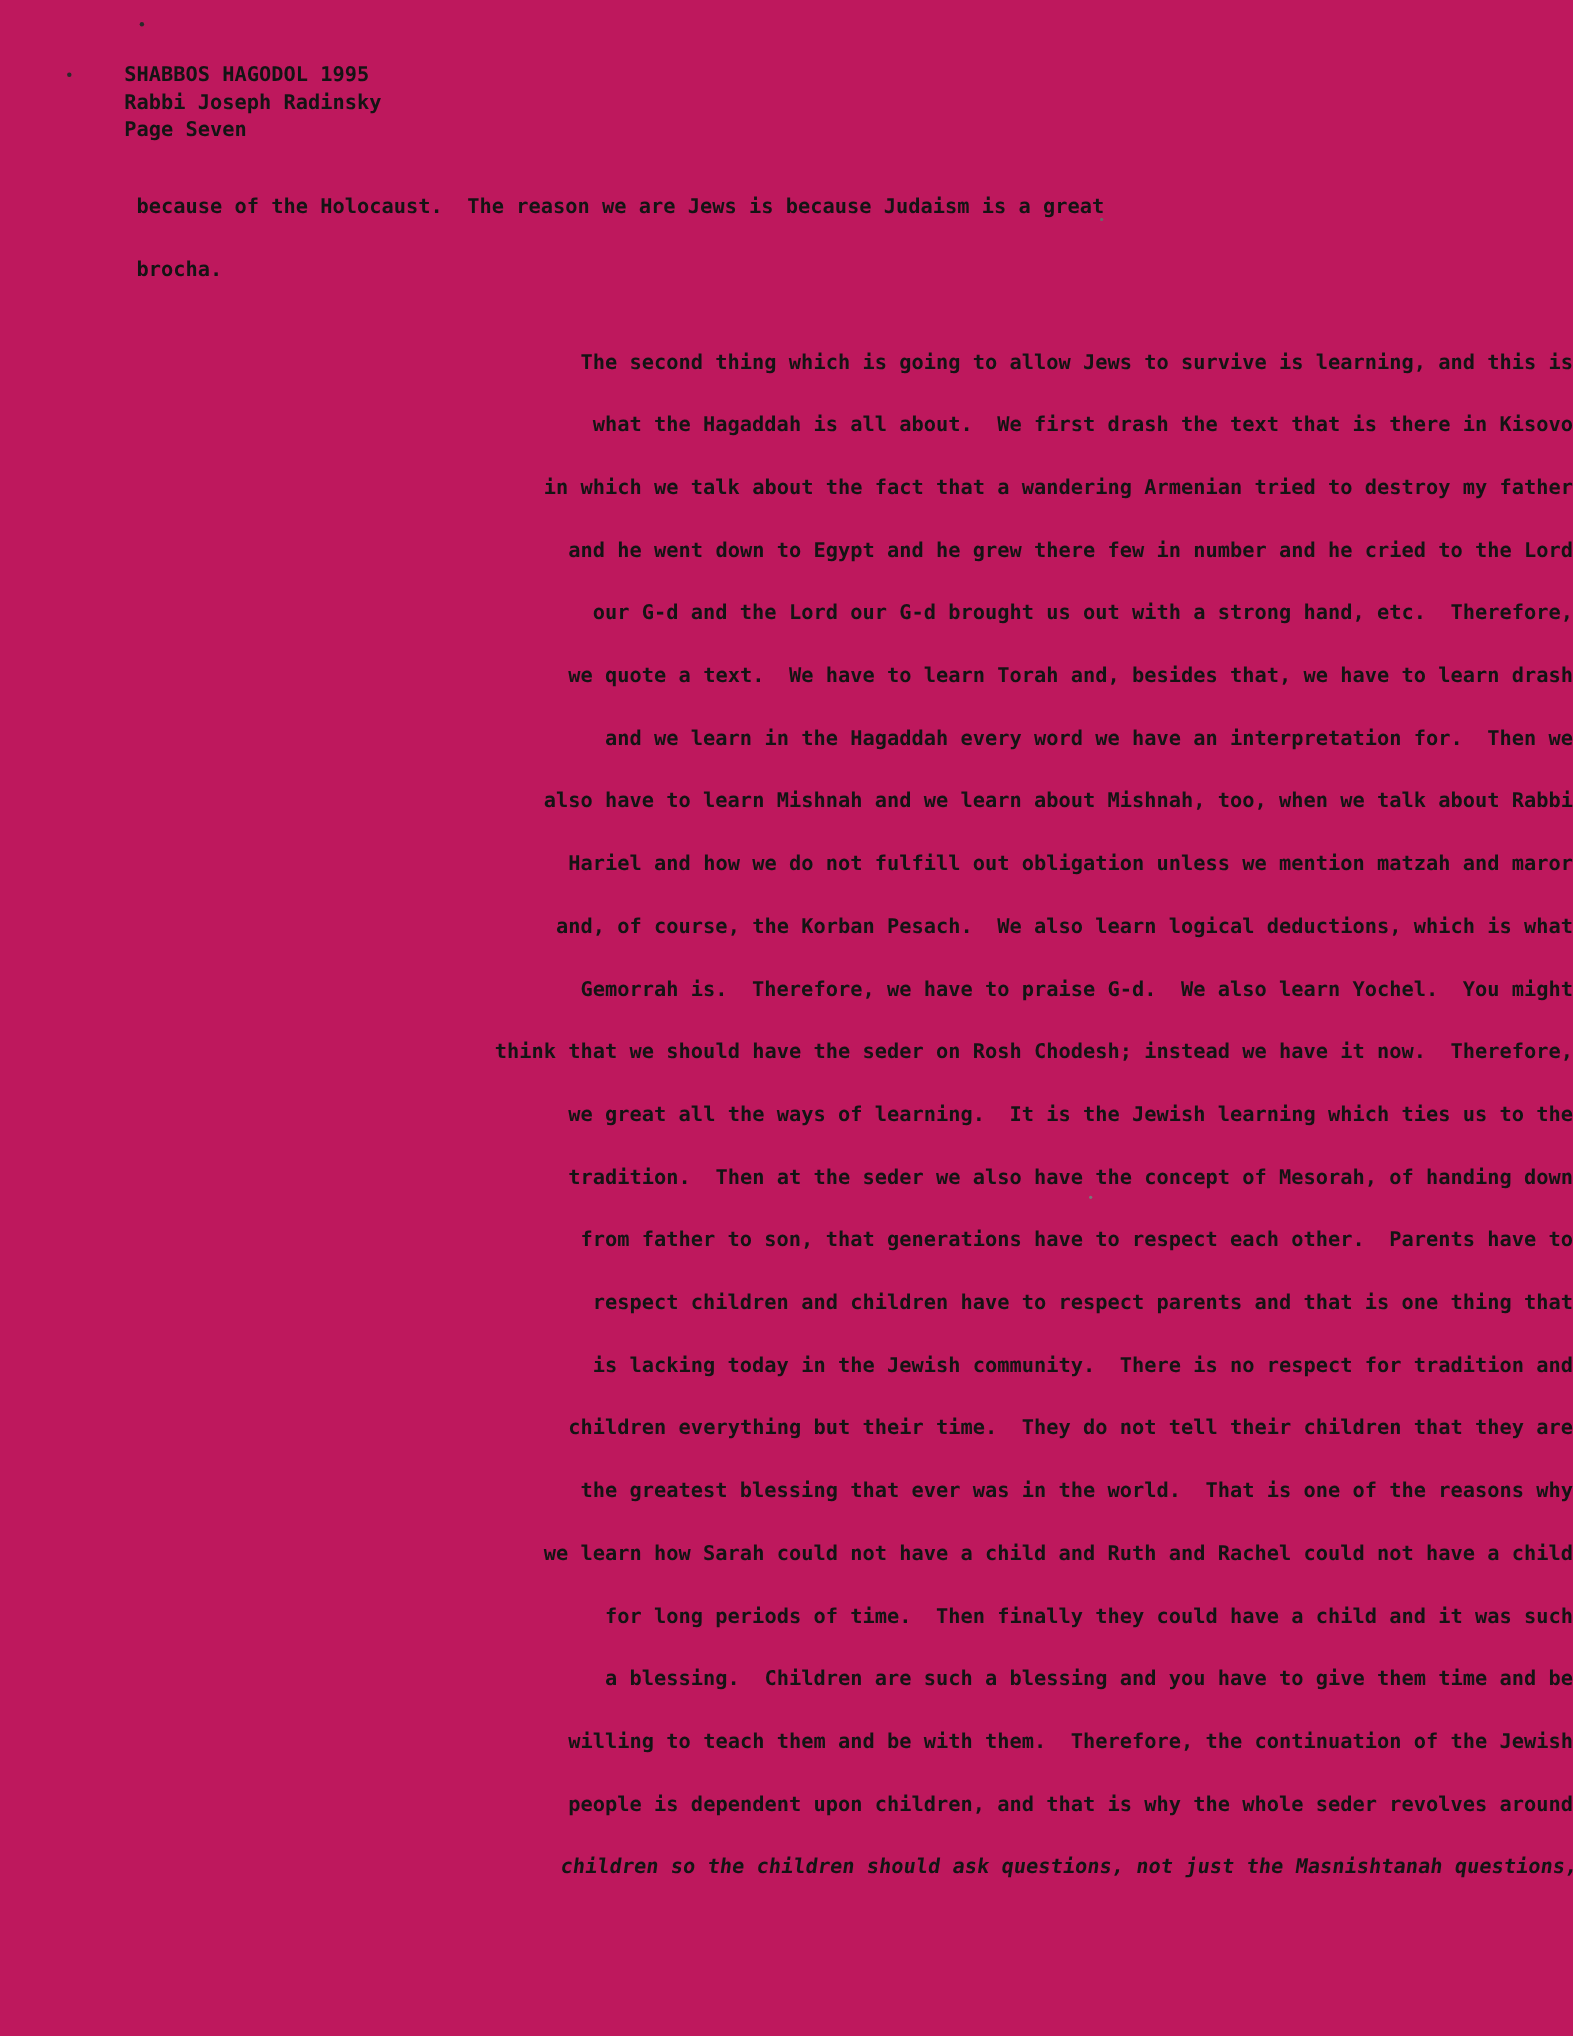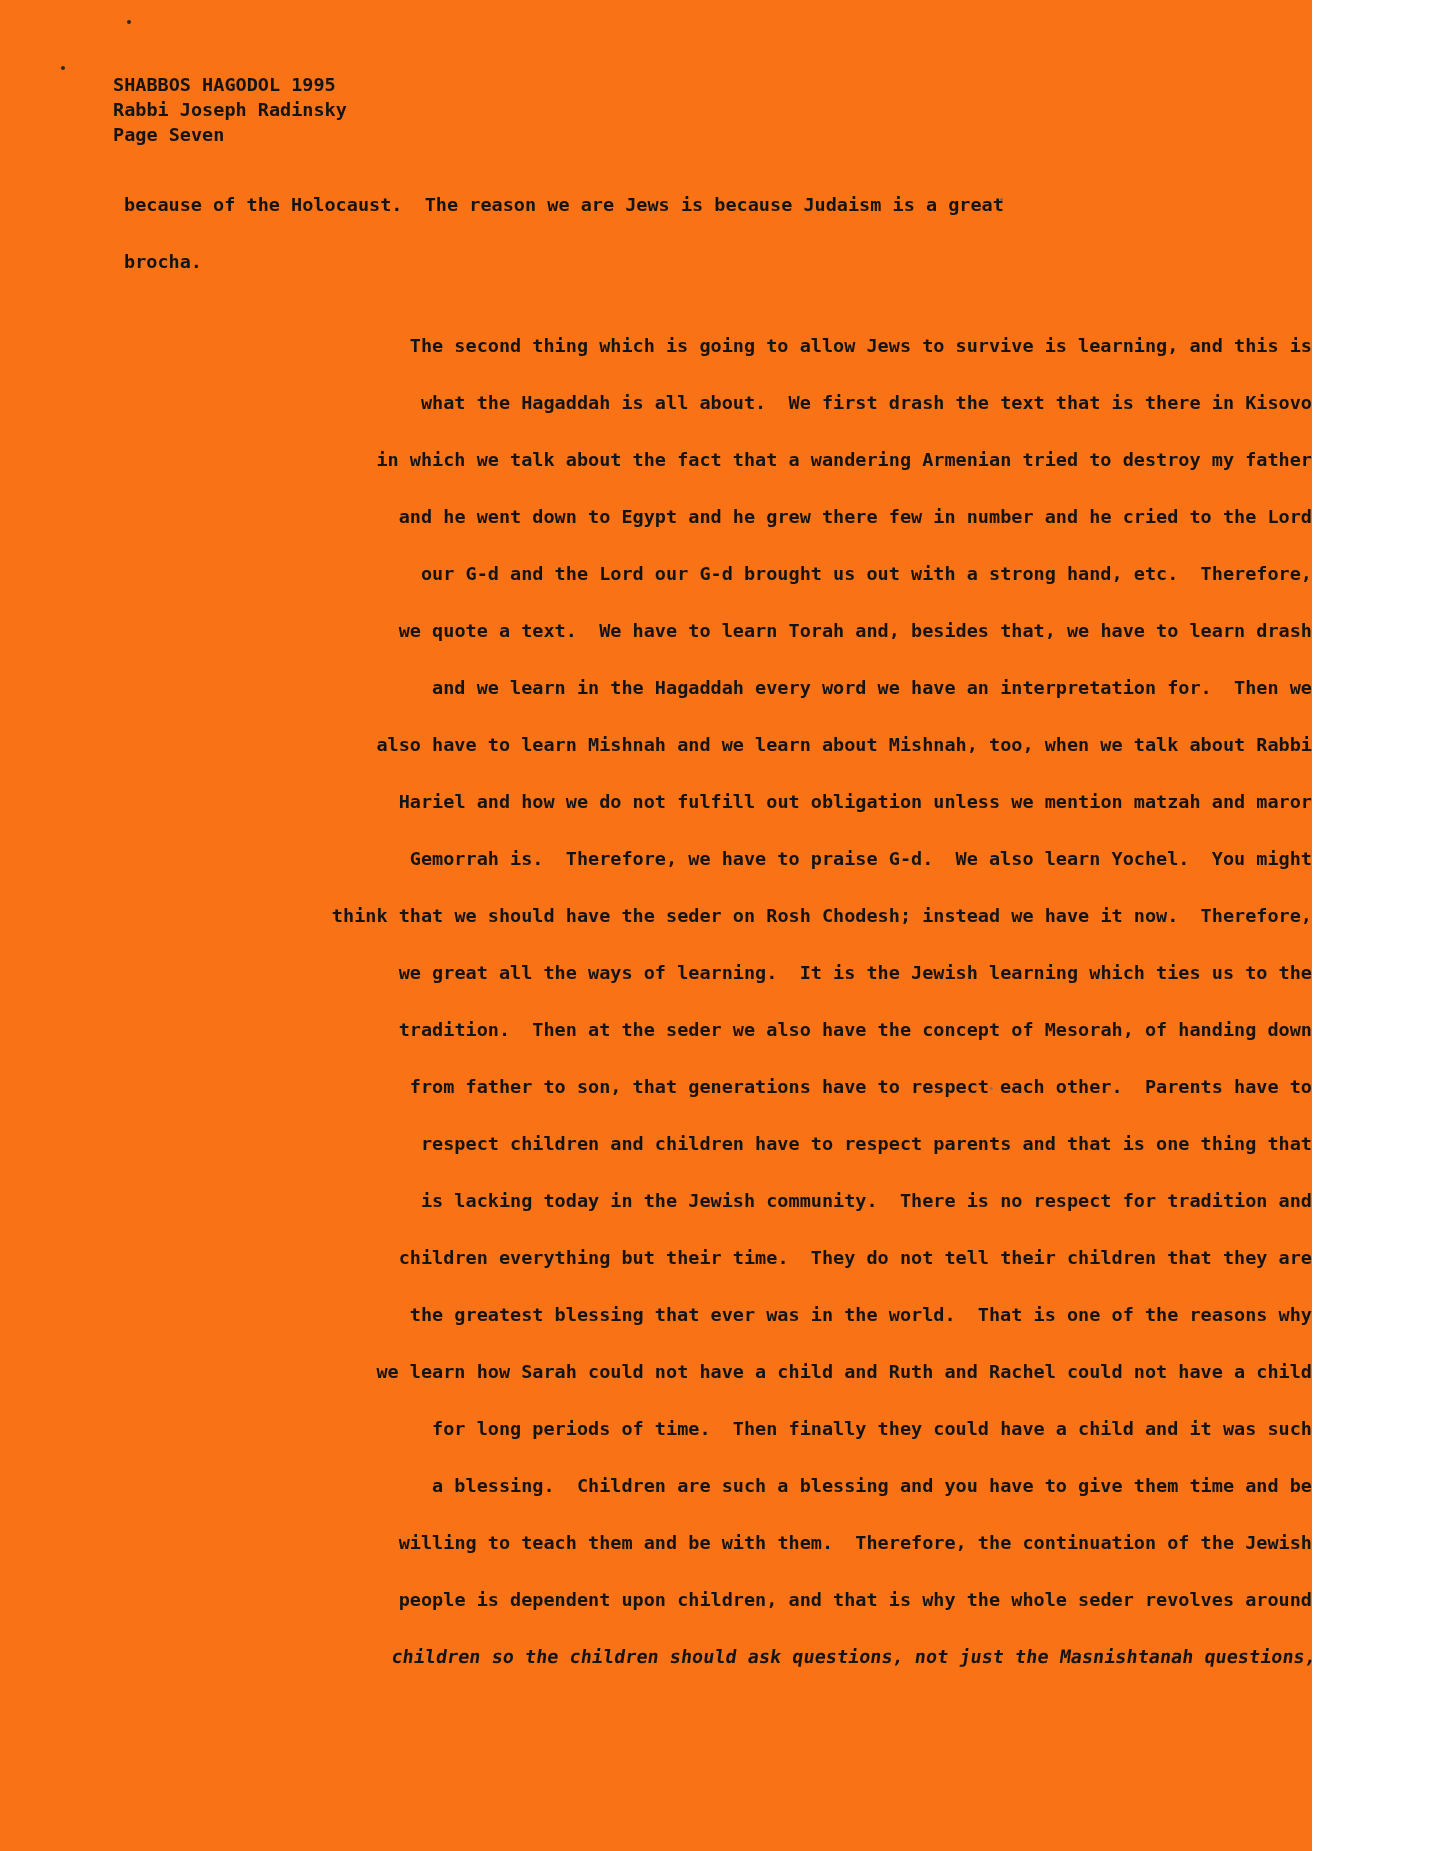--- a/index.html
+++ b/index.html
@@ -2,30 +2,30 @@
 <html><head>
 <meta charset="utf-8">
 <style>
   html, body {
     margin: 0;
     padding: 0;
     background: #ffffff;
   }
   .page {
     position: relative;
-    width: 1312px;
+    width: 1430px;
     height: 1851px;
-    background: #f97316;
+    background: #be185d;
     color: #141414;
     font-family: "DejaVu Sans Mono", "Liberation Mono", monospace;
     font-weight: bold;
     font-size: 18.5px;
     overflow: hidden;
     box-sizing: border-box;
-    padding: 72px 0 0 113px;
+    padding: 56px 0 0 113px;
   }
   .doc-header .hline {
     line-height: 25px;
     white-space: pre;
   }
   .doc-body {
     margin-top: 29px;
     margin-left: 11px;
   }
   .para .line {
@@ -77,20 +77,21 @@
     <div class="para">
       <div class="line">The second thing which is going to allow Jews to survive is learning, and this is</div>
       <div class="line">what the Hagaddah is all about.  We first drash the text that is there in Kisovo</div>
       <div class="line">in which we talk about the fact that a wandering Armenian tried to destroy my father</div>
       <div class="line">and he went down to Egypt and he grew there few in number and he cried to the Lord</div>
       <div class="line">our G-d and the Lord our G-d brought us out with a strong hand, etc.  Therefore,</div>
       <div class="line">we quote a text.  We have to learn Torah and, besides that, we have to learn drash</div>
       <div class="line">and we learn in the Hagaddah every word we have an interpretation for.  Then we</div>
       <div class="line">also have to learn Mishnah and we learn about Mishnah, too, when we talk about Rabbi</div>
       <div class="line">Hariel and how we do not fulfill out obligation unless we mention matzah and maror</div>
+      <div class="line">and, of course, the Korban Pesach.  We also learn logical deductions, which is what</div>
       <div class="line">Gemorrah is.  Therefore, we have to praise G-d.  We also learn Yochel.  You might</div>
       <div class="line">think that we should have the seder on Rosh Chodesh; instead we have it now.  Therefore,</div>
       <div class="line">we great all the ways of learning.  It is the Jewish learning which ties us to the</div>
       <div class="line">tradition.  Then at the seder we also have the concept of Mesorah, of handing down</div>
       <div class="line">from father to son, that generations have to respect each other.  Parents have to</div>
       <div class="line">respect children and children have to respect parents and that is one thing that</div>
       <div class="line">is lacking today in the Jewish community.  There is no respect for tradition and</div>
       <div class="line">children everything but their time.  They do not tell their children that they are</div>
       <div class="line">the greatest blessing that ever was in the world.  That is one of the reasons why</div>
       <div class="line">we learn how Sarah could not have a child and Ruth and Rachel could not have a child</div>

